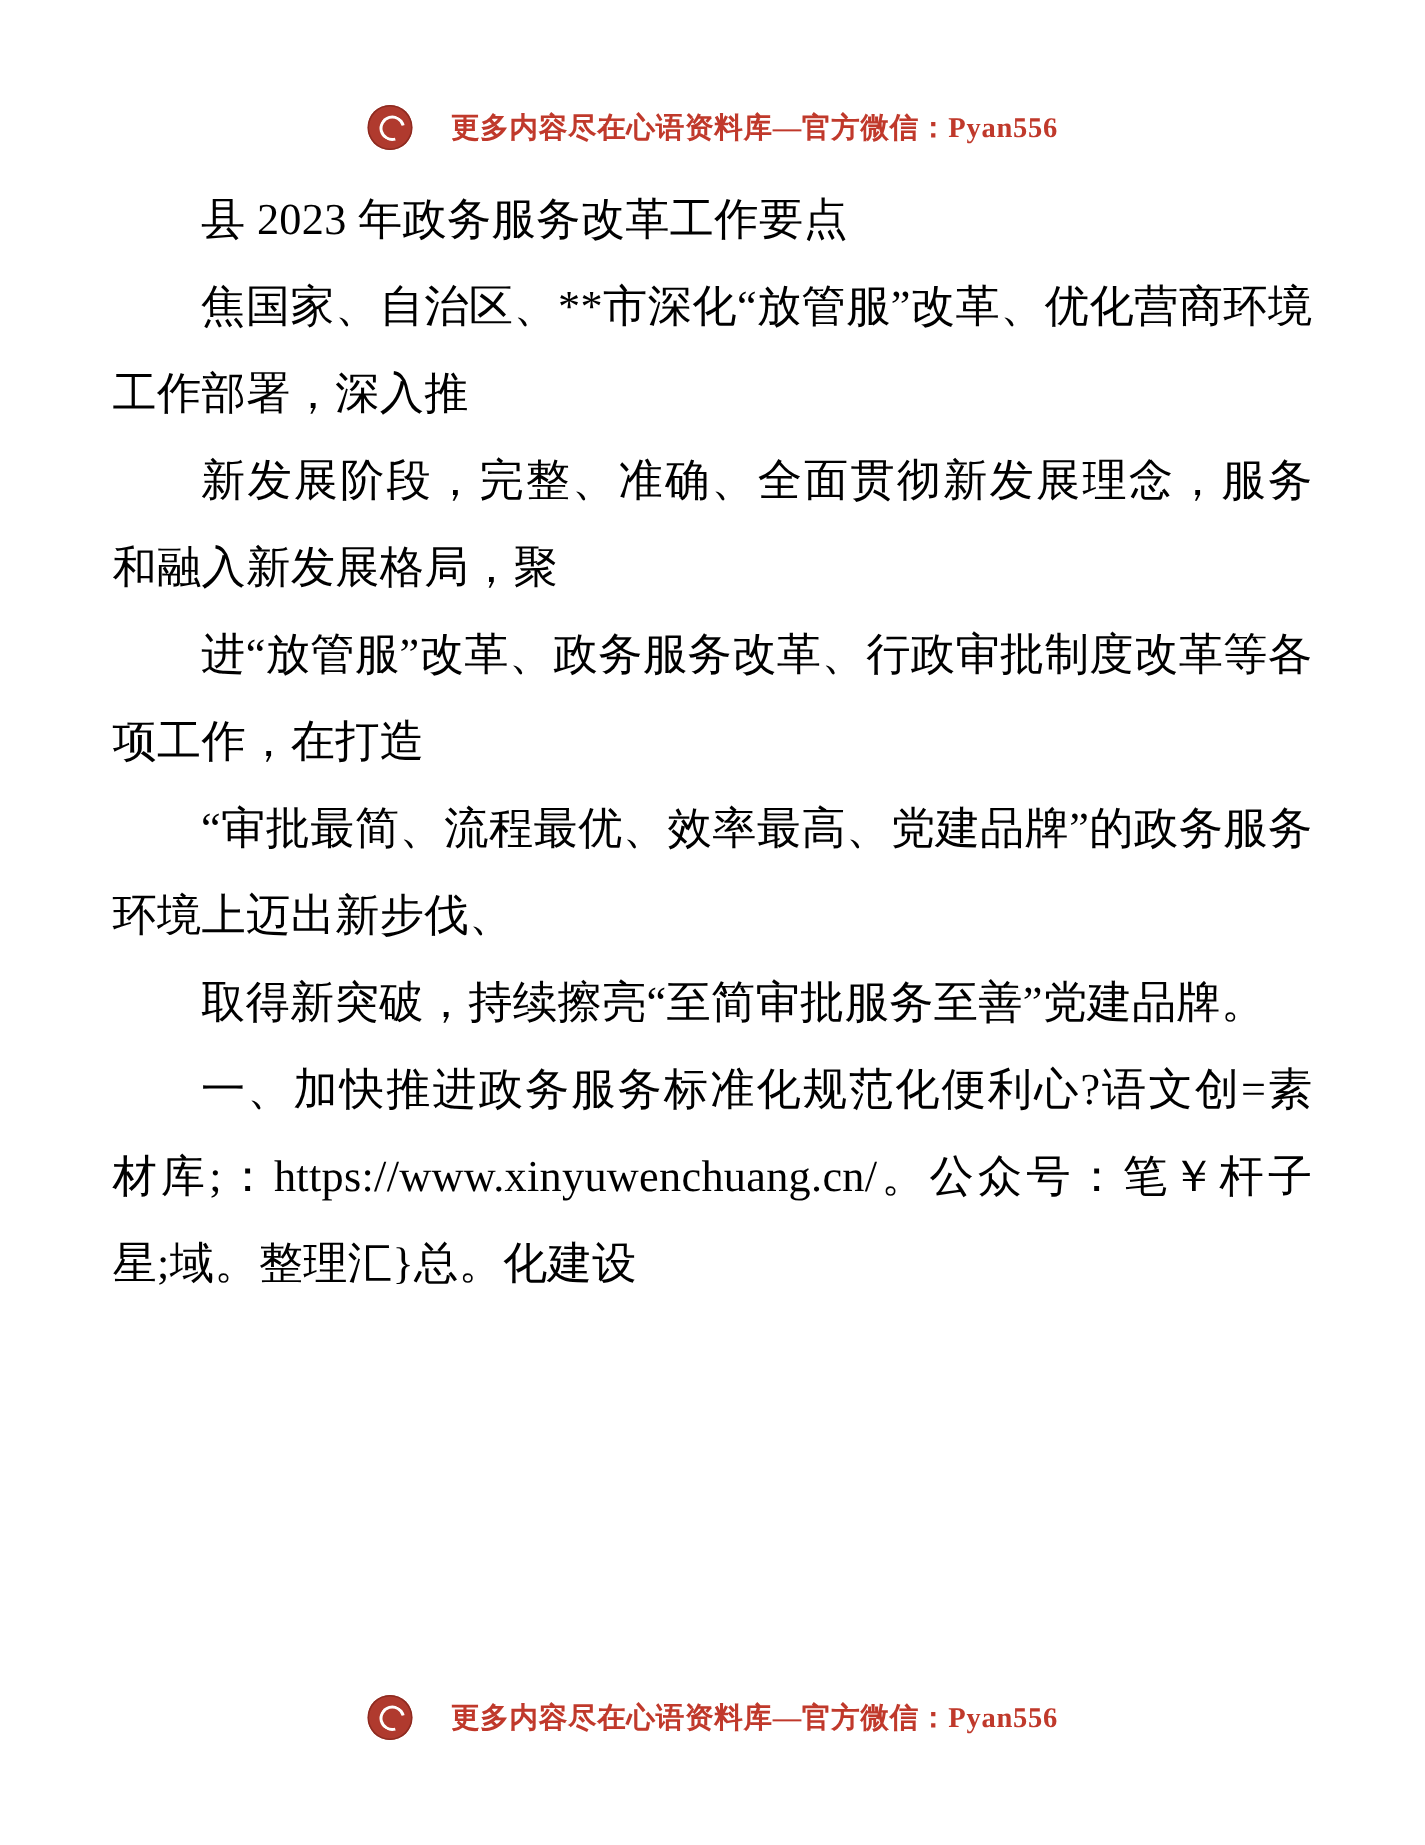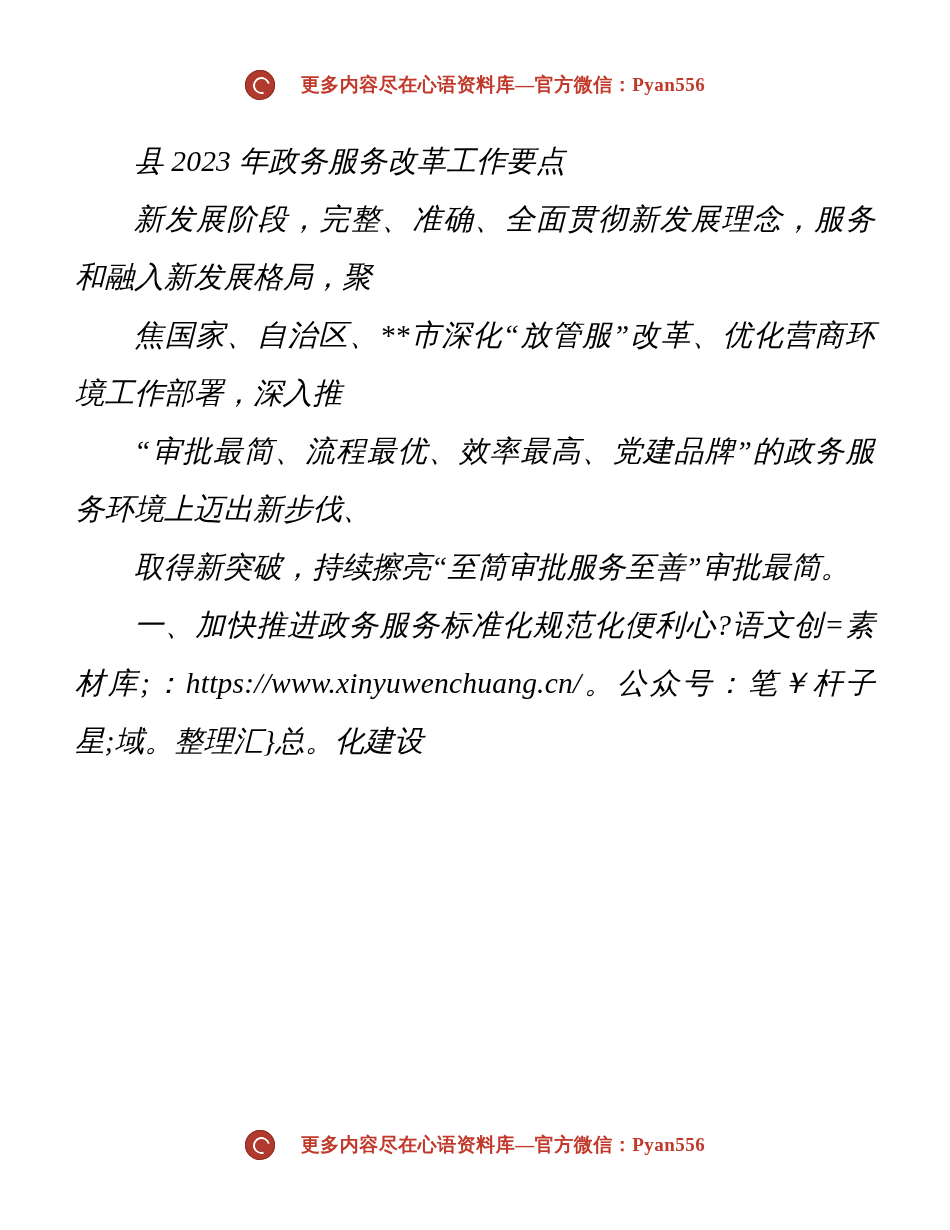--- a/index.html
+++ b/index.html
@@ -69,24 +69,23 @@
     letter-spacing: 0.5px;
     white-space: nowrap;
   }
   .wm-text .wm-id {
     color: #c0392b;
   }
 
   
   .doc-body {
     position: absolute;
-    top: 132px;
+    top: 118px;
     left: 75px;
     width: 800px;
-    font-style: italic;
   }
   .para {
     font-size: 29.5px;
     line-height: 58px;
     text-indent: 2em;
     margin: 0 0 0 0;
     text-align: justify;
     letter-spacing: 0.2px;
     font-family: "Liberation Serif", serif;
   }
@@ -99,24 +98,25 @@
 
 <div class="page">
 
   <div class="watermark watermark-top">
     <span class="wm-badge"></span>
     <span class="wm-text"><span>更多内容尽在心语资料库—官方微信：</span><span class="wm-id">Pyan556</span></span>
   </div>
 
   <div class="doc-body">
     <p class="para title">县 2023 年政务服务改革工作要点</p>
+    <p class="para">焦国家、自治区、**市深化“放管服”改革、优化营商环境工作部署，深入推</p>
     <p class="para">新发展阶段，完整、准确、全面贯彻新发展理念，服务和融入新发展格局，聚</p>
-    <p class="para">焦国家、自治区、**市深化“放管服”改革、优化营商环境工作部署，深入推</p>
+    <p class="para">进“放管服”改革、政务服务改革、行政审批制度改革等各项工作，在打造</p>
     <p class="para">“审批最简、流程最优、效率最高、党建品牌”的政务服务环境上迈出新步伐、</p>
-    <p class="para">取得新突破，持续擦亮“至简审批服务至善”审批最简。</p>
+    <p class="para">取得新突破，持续擦亮“至简审批服务至善”党建品牌。</p>
     <p class="para">一、加快推进政务服务标准化规范化便利心?语文创=素材库;：https://www.xinyuwenchuang.cn/。公众号：笔￥杆子星;域。整理汇}总。化建设</p>
   </div>
 
   <div class="watermark watermark-bottom">
     <span class="wm-badge"></span>
     <span class="wm-text"><span>更多内容尽在心语资料库—官方微信：</span><span class="wm-id">Pyan556</span></span>
   </div>
 
 </div>
 

